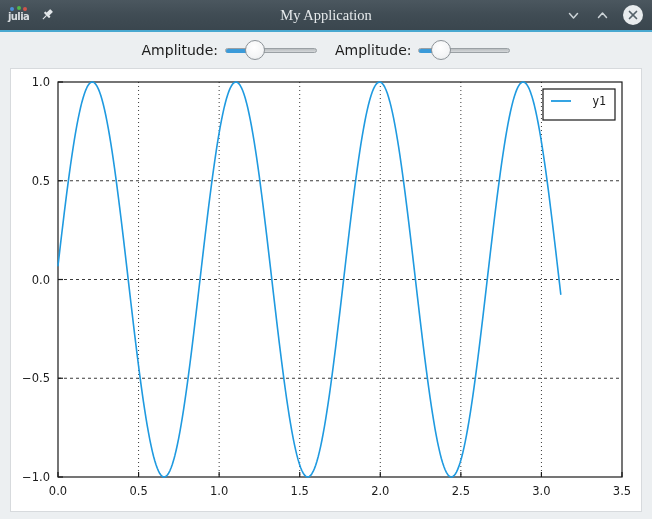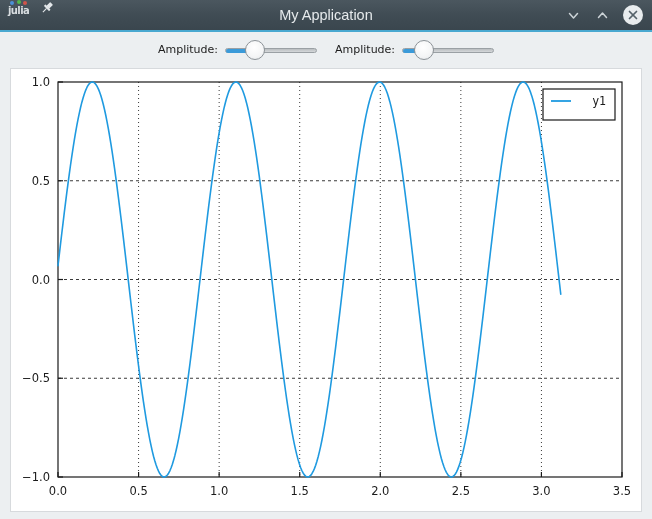--- a/index.html
+++ b/index.html
@@ -27,21 +27,21 @@
     height: 32px;
     background: linear-gradient(to bottom, #4b575f 0%, #404c54 50%, #3a464e 100%);
     border-bottom: 2px solid #49a8d0;
     box-sizing: border-box;
   }
   #titlebar-left {
     position: absolute;
     left: 8px; top: 0;
     height: 30px;
     display: flex;
-    align-items: flex-start;
+    align-items: center;
     gap: 9px;
   }
   .julia-logo {
     width: 22px; height: 18px;
     position: relative;
   }
   .julia-dot { position: absolute; width: 4px; height: 4px; border-radius: 50%; }
   .jd-blue  { background: #4b8fd6; left: 2px;  top: 1px; }
   .jd-green { background: #51b94a; left: 9px;  top: 0px; }
   .jd-red   { background: #d0544a; left: 15px; top: 1px; }
@@ -64,21 +64,21 @@
 
   #titlebar-title {
     position: absolute;
     left: 0; top: 0;
     width: 652px;
     height: 30px;
     line-height: 30px;
     text-align: center;
     color: #e6eaec;
     font-size: 14.5px;
-    font-family: Liberation Sans, sans-serif;
+    font-family: Liberation Serif, serif;
     pointer-events: none;
   }
   #titlebar-buttons {
     position: absolute;
     right: 9px; top: 0;
     height: 30px;
     display: flex;
     align-items: center;
     gap: 12px;
   }
@@ -111,21 +111,21 @@
     justify-content: center;
     gap: 18px;
   }
   .slider-group {
     display: flex;
     align-items: center;
     gap: 7px;
   }
   .slider-label {
     font-family: "DejaVu Sans", sans-serif;
-    font-size: 11px;
+    font-size: 14px;
     color: #1c1c1c;
   }
   .slider {
     position: relative;
     width: 92px;
     height: 22px;
   }
   .slider-track {
     position: absolute;
     left: 0;

